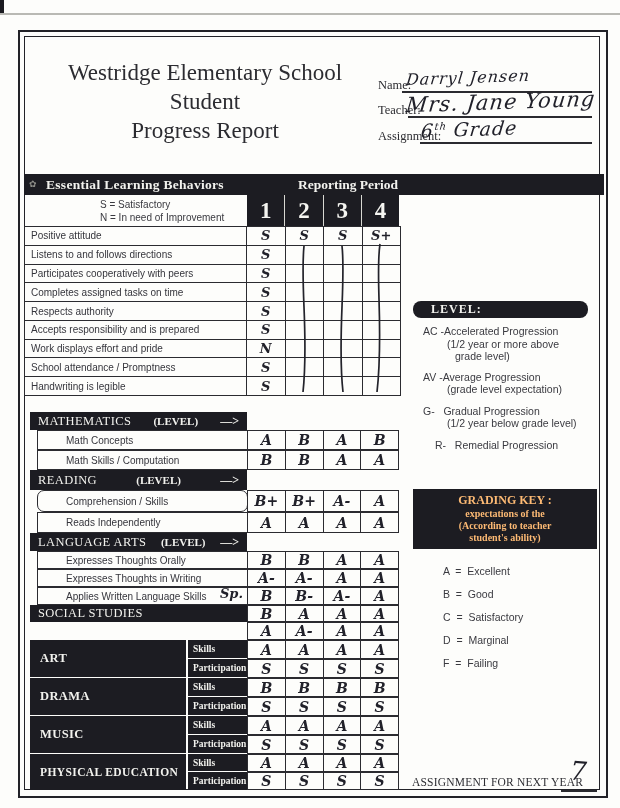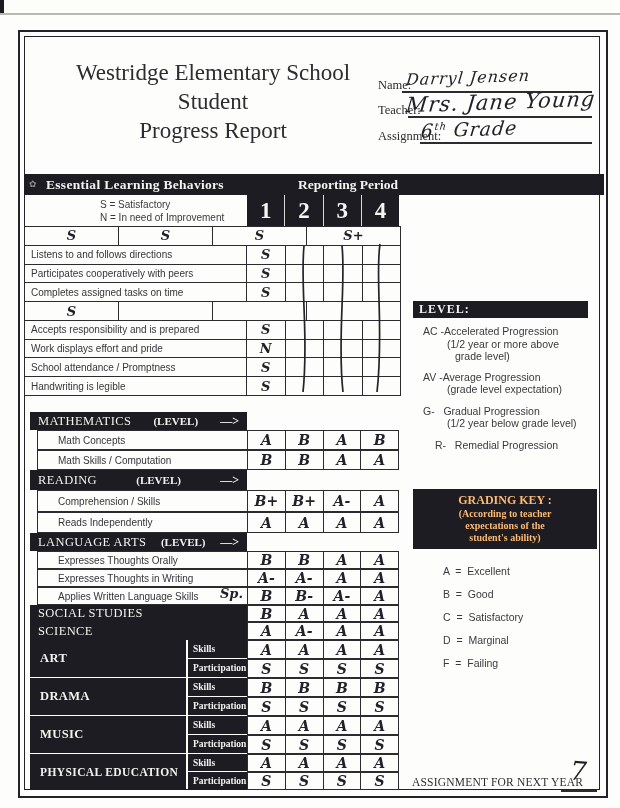--- a/index.html
+++ b/index.html
@@ -6,21 +6,21 @@
   .page{position:relative;width:620px;height:808px;background:#fdfdfb;overflow:hidden;
         font-family:"Liberation Sans",sans-serif;}
   .abs{position:absolute;}
   
   .scanline{position:absolute;left:0;top:13px;width:620px;height:2px;background:#b9b9b4;}
   .corner{position:absolute;left:0;top:0;width:4px;height:13px;background:#1b1b20;}
   
   .frame-outer{position:absolute;left:18px;top:30px;width:586px;height:764px;border:2px solid #222228;}
   .frame-inner{position:absolute;left:24px;top:36px;width:574px;height:752px;border:1px solid #222228;}
   
-  .title{position:absolute;left:48px;top:58px;width:330px;text-align:center;
+  .title{position:absolute;left:40px;top:58px;width:330px;text-align:center;
          font-family:"Liberation Serif",serif;font-size:23px;line-height:29px;color:#2c2c31;}
   .flabel{position:absolute;font-family:"Liberation Serif",serif;font-size:12.5px;color:#2c2c31;}
   .uline{position:absolute;height:2px;background:#2b2b30;}
   .hw{font-family:"DejaVu Serif",serif;font-style:italic;color:#21212a;}
   .hw-script{letter-spacing:1px;transform:rotate(-2deg) skewX(-8deg);display:inline-block;}
   
   .bar{position:absolute;background:#1c1c22;color:#f2f2ee;}
   .serifb{font-family:"Liberation Serif",serif;font-weight:bold;}
   .topbar-title{position:absolute;left:22px;top:3px;font-size:13.5px;letter-spacing:.3px;}
   .topbar-rp{position:absolute;left:250px;top:3px;width:148px;text-align:center;font-size:13.5px;}
@@ -43,21 +43,21 @@
       font-size:13px;font-weight:600;}
   .bc:last-child{border-right:none;}
   .ditto{position:absolute;left:247px;top:226px;}
   
   .sbar{position:absolute;left:30px;width:217px;background:#1c1c22;color:#f2f2ee;display:flex;
         align-items:center;box-sizing:border-box;padding:0 8px;justify-content:space-between;}
   .sname{font-family:"Liberation Serif",serif;font-weight:normal;font-size:12.5px;letter-spacing:.4px;}
   .slevel{font-family:"Liberation Serif",serif;font-weight:bold;font-size:11px;}
   .sarrow{font-family:"Liberation Serif",serif;font-weight:bold;font-size:12px;}
   .rlabel{position:absolute;left:37px;width:211px;border:1px solid #2b2b30;background:#fdfdfb;
-          display:flex;align-items:center;padding-left:20px;font-size:10px;color:#35353c;box-sizing:border-box;}
+          display:flex;align-items:center;padding-left:28px;font-size:10px;color:#35353c;box-sizing:border-box;}
   .grow{position:absolute;left:247px;width:152px;display:flex;border:1px solid #2b2b30;box-sizing:border-box;background:#fdfdfb;}
   .gc{flex:1;border-right:1px solid #2b2b30;display:flex;align-items:center;justify-content:center;
       font-size:14px;font-weight:600;}
   .gc:last-child{border-right:none;}
   .subj{position:absolute;left:30px;width:156px;background:#1c1c22;color:#f2f2ee;display:flex;
         align-items:center;padding-left:10px;box-sizing:border-box;font-family:"Liberation Serif",serif;
         font-weight:bold;font-size:12.5px;letter-spacing:.4px;}
   .slab{position:absolute;left:188px;width:59px;background:#1c1c22;color:#f2f2ee;display:flex;
         align-items:center;padding-left:5px;box-sizing:border-box;font-family:"Liberation Serif",serif;
         font-weight:bold;font-size:9.5px;}
@@ -113,20 +113,21 @@
   </div>
   <div class="numbox">
     <div class="numcell">1</div>
     <div class="numcell">2</div>
     <div class="numcell">3</div>
     <div class="numcell">4</div>
   </div>
 
   <div class="bt">
     <div class="br">
+      <div class="bl">Positive attitude</div>
       <div class="bc hw">S</div>
       <div class="bc hw">S</div>
       <div class="bc hw">S</div>
       <div class="bc hw">S+</div>
     </div>
     <div class="br">
       <div class="bl">Listens to and follows directions</div>
       <div class="bc hw">S</div>
       <div class="bc"></div>
       <div class="bc"></div>
@@ -140,20 +141,21 @@
       <div class="bc"></div>
     </div>
     <div class="br">
       <div class="bl">Completes assigned tasks on time</div>
       <div class="bc hw">S</div>
       <div class="bc"></div>
       <div class="bc"></div>
       <div class="bc"></div>
     </div>
     <div class="br">
+      <div class="bl">Respects authority</div>
       <div class="bc hw">S</div>
       <div class="bc"></div>
       <div class="bc"></div>
       <div class="bc"></div>
     </div>
     <div class="br">
       <div class="bl">Accepts responsibility and is prepared</div>
       <div class="bc hw">S</div>
       <div class="bc"></div>
       <div class="bc"></div>
@@ -205,21 +207,21 @@
     <div class="gc hw">B</div>
     <div class="gc hw">A</div>
     <div class="gc hw">A</div>
   </div>
 
   <div class="sbar" style="top:470px;height:20px;">
     <span class="sname">READING</span>
     <span class="slevel">(LEVEL)</span>
     <span class="sarrow">—&gt;</span>
   </div>
-  <div class="rlabel" style="top:490px;height:22px;">Comprehension / Skills</div>
+  <div class="rlabel" style="top:490px;height:22px;border-radius:7px;">Comprehension / Skills</div>
   <div class="grow" style="top:490px;height:22px;">
     <div class="gc hw">B+</div>
     <div class="gc hw">B+</div>
     <div class="gc hw">A-</div>
     <div class="gc hw">A</div>
   </div>
   <div class="rlabel" style="top:512px;height:21px;">Reads Independently</div>
   <div class="grow" style="top:512px;height:21px;">
     <div class="gc hw">A</div>
     <div class="gc hw">A</div>
@@ -260,23 +262,20 @@
   <div class="sbar" style="top:605px;height:17px;">
     <span class="sname">SOCIAL STUDIES</span>
   </div>
   <div class="grow" style="top:605px;height:17px;">
     <div class="gc hw">B</div>
     <div class="gc hw">A</div>
     <div class="gc hw">A</div>
     <div class="gc hw">A</div>
   </div>
 
-  <div class="sbar" style="top:622px;height:18px;">
-    <span class="sname">SCIENCE</span>
-  </div>
   <div class="grow" style="top:622px;height:18px;">
     <div class="gc hw">A</div>
     <div class="gc hw">A-</div>
     <div class="gc hw">A</div>
     <div class="gc hw">A</div>
   </div>
 
   <div class="subj" style="top:640px;height:37px;">ART</div>
   <div class="slab" style="top:640px;height:18px;">Skills</div>
   <div class="slab" style="top:659px;height:18px;">Participation</div>
@@ -334,34 +333,34 @@
     <div class="gc hw">A</div>
     <div class="gc hw">A</div>
   </div>
   <div class="grow" style="top:772px;height:18px;">
     <div class="gc hw">S</div>
     <div class="gc hw">S</div>
     <div class="gc hw">S</div>
     <div class="gc hw">S</div>
   </div>
 
-  <div class="bar serifb" style="left:413px;top:301px;width:175px;height:17px;font-size:12px;padding-left:6px;letter-spacing:1px;box-sizing:border-box;line-height:17px;">LEVEL:</div>
+  <div class="bar serifb" style="left:413px;top:301px;width:175px;height:17px;font-size:12px;padding-left:18px;letter-spacing:1px;box-sizing:border-box;line-height:17px;border-radius:8px;">LEVEL:</div>
   <div class="lk-line" style="top:325px;">AC -Accelerated Progression</div>
   <div class="lk-line" style="top:338px;left:447px;">(1/2 year or more above</div>
   <div class="lk-line" style="top:350px;left:455px;text-align:center;">grade level)</div>
   <div class="lk-line" style="top:371px;">AV -Average Progression</div>
   <div class="lk-line" style="top:383px;left:447px;">(grade level expectation)</div>
   <div class="lk-line" style="top:405px;">G-   Gradual Progression</div>
   <div class="lk-line" style="top:417px;left:447px;">(1/2 year below grade level)</div>
   <div class="lk-line" style="top:439px;padding-left:12px;">R-   Remedial Progression</div>
 
   <div class="gk-box">
     <div class="gk-title">GRADING KEY :</div>
+    <div class="gk-sub">expectations of the</div>
     <div class="gk-sub">(According to teacher</div>
-    <div class="gk-sub">expectations of the</div>
     <div class="gk-sub">student's ability)</div>
   </div>
   <div class="gk-entry" style="top:565px;">A  =  Excellent</div>
   <div class="gk-entry" style="top:588px;">B  =  Good</div>
   <div class="gk-entry" style="top:611px;">C  =  Satisfactory</div>
   <div class="gk-entry" style="top:634px;">D  =  Marginal</div>
   <div class="gk-entry" style="top:657px;">F  =  Failing</div>
 
   <div class="foot-label">ASSIGNMENT FOR NEXT YEAR</div>
   <div class="uline" style="left:561px;top:790px;width:36px;"></div>

